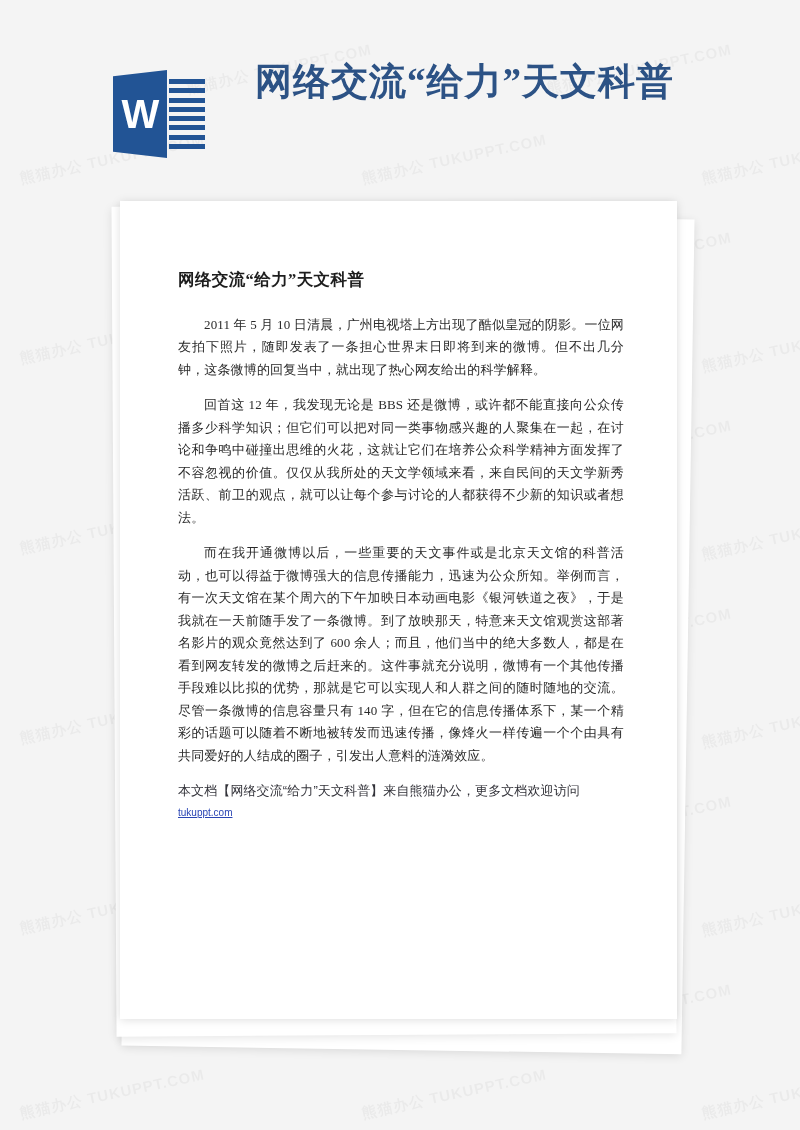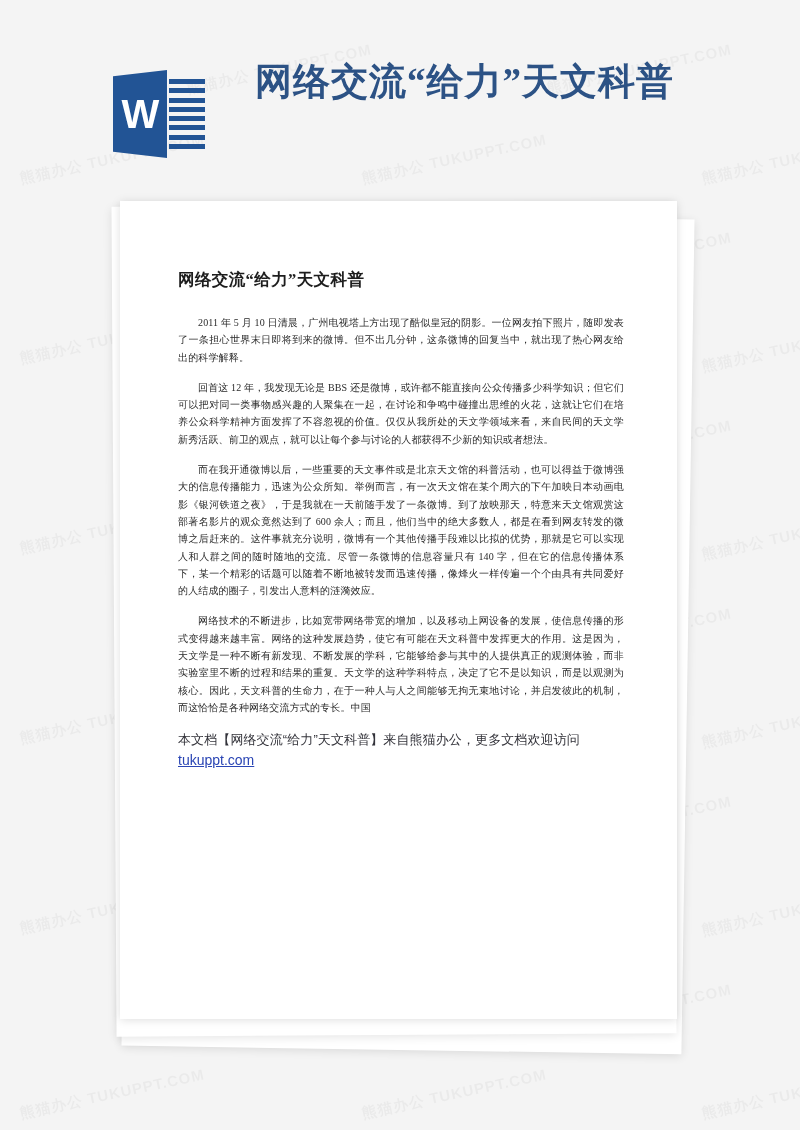--- a/index.html
+++ b/index.html
@@ -158,41 +158,41 @@
     color: #1d1d1d;
     font-family: "Liberation Serif", serif;
     font-size: 16.5px;
     font-weight: bold;
     letter-spacing: 0.4px;
     margin-bottom: 23px;
   }
   .para {
     color: #2a2a2a;
     font-family: "Liberation Serif", serif;
-    font-size: 10px;
+    font-size: 13px;
     line-height: 1.73;
     text-align: justify;
     text-indent: 2em;
     margin: 0 0 13px 0;
     letter-spacing: 0.15px;
   }
   #footer-note {
     margin-top: 14px;
     color: #33333a;
     font-family: "Liberation Sans", sans-serif;
     font-size: 13px;
     line-height: 1.6;
     letter-spacing: 0.1px;
   }
   #footer-link {
     display: inline-block;
     margin-top: 1px;
     color: #2a45b4;
     font-family: "Liberation Sans", sans-serif;
-    font-size: 14px;
+    font-size: 10px;
     text-decoration: underline;
   }
 </style>
 </head>
 <body>
 
 <div id="watermark-layer">
     <div class="wm" style="left: 18px; top: 150px; color: rgba(0, 0, 0, 0.04);">熊猫办公 TUKUPPT.COM</div>
     <div class="wm" style="left: 18px; top: 330px; color: rgba(0, 0, 0, 0.04);">熊猫办公 TUKUPPT.COM</div>
     <div class="wm" style="left: 18px; top: 520px; color: rgba(0, 0, 0, 0.04);">熊猫办公 TUKUPPT.COM</div>
@@ -248,17 +248,16 @@
   </div>
   <div id="doc-heading">网络交流“给力”天文科普</div>
 </div>
 
 <div id="doc-content">
   <div id="doc-title">网络交流“给力”天文科普</div>
 
   <p class="para">2011 年 5 月 10 日清晨，广州电视塔上方出现了酷似皇冠的阴影。一位网友拍下照片，随即发表了一条担心世界末日即将到来的微博。但不出几分钟，这条微博的回复当中，就出现了热心网友给出的科学解释。</p>
   <p class="para">回首这 12 年，我发现无论是 BBS 还是微博，或许都不能直接向公众传播多少科学知识；但它们可以把对同一类事物感兴趣的人聚集在一起，在讨论和争鸣中碰撞出思维的火花，这就让它们在培养公众科学精神方面发挥了不容忽视的价值。仅仅从我所处的天文学领域来看，来自民间的天文学新秀活跃、前卫的观点，就可以让每个参与讨论的人都获得不少新的知识或者想法。</p>
   <p class="para">而在我开通微博以后，一些重要的天文事件或是北京天文馆的科普活动，也可以得益于微博强大的信息传播能力，迅速为公众所知。举例而言，有一次天文馆在某个周六的下午加映日本动画电影《银河铁道之夜》，于是我就在一天前随手发了一条微博。到了放映那天，特意来天文馆观赏这部著名影片的观众竟然达到了 600 余人；而且，他们当中的绝大多数人，都是在看到网友转发的微博之后赶来的。这件事就充分说明，微博有一个其他传播手段难以比拟的优势，那就是它可以实现人和人群之间的随时随地的交流。尽管一条微博的信息容量只有 140 字，但在它的信息传播体系下，某一个精彩的话题可以随着不断地被转发而迅速传播，像烽火一样传遍一个个由具有共同爱好的人结成的圈子，引发出人意料的涟漪效应。</p>
-  <p class="para">网络技术的不断进步，比如宽带网络带宽的增加，以及移动上网设备的发展，使信息传播的形式变得越来越丰富。网络的这种发展趋势，使它有可能在天文科普中发挥更大的作用。这是因为，天文学是一种不断有新发现、不断发展的学科，它能够给参与其中的人提供真正的观测体验，而非实验室里不断的过程和结果的重复。天文学的这种学科特点，决定了它不是以知识，而是以观测为核心。因此，天文科普的生命力，在于一种人与人之间能够无拘无束地讨论，并启发彼此的机制，而这恰恰是各种网络交流方式的专长。中国</p>
 
   <div id="footer-note">本文档【网络交流“给力”天文科普】来自熊猫办公，更多文档欢迎访问</div>
   <a id="footer-link" href="#">tukuppt.com</a>
 </div>
 
 </body></html>

